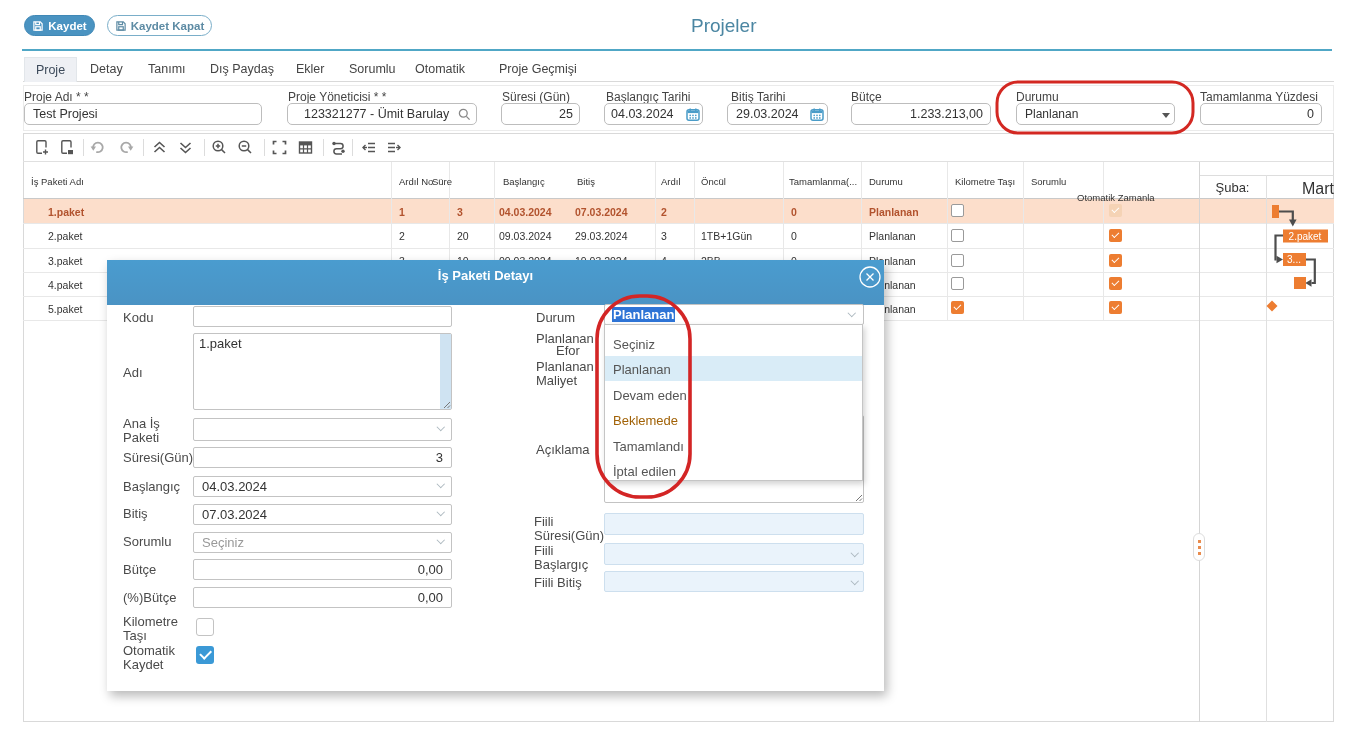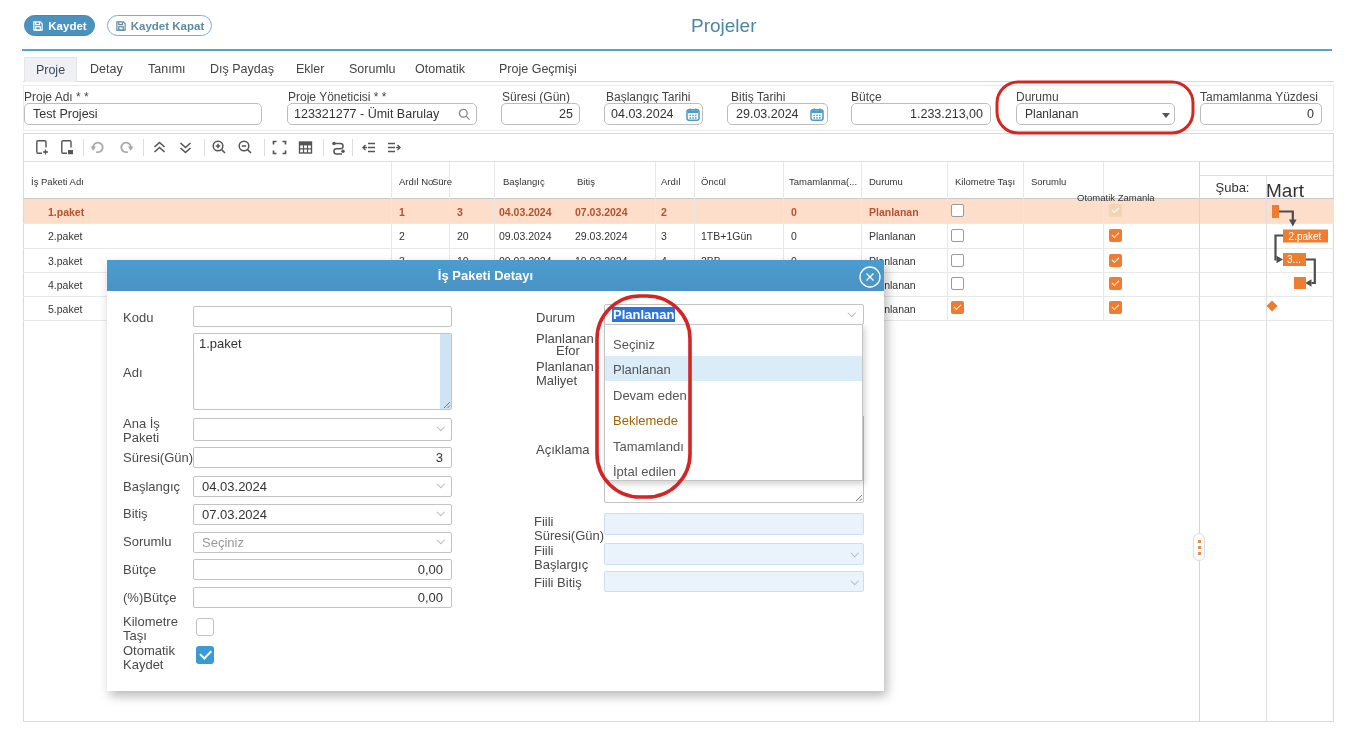--- a/index.html
+++ b/index.html
@@ -50,21 +50,21 @@
 <div class="abs" style="left:210px;top:62px;font-size:12.5px;color:#444;">Dış Paydaş</div>
 <div class="abs" style="left:296px;top:62px;font-size:12.5px;color:#444;">Ekler</div>
 <div class="abs" style="left:349px;top:62px;font-size:12.5px;color:#444;">Sorumlu</div>
 <div class="abs" style="left:415px;top:62px;font-size:12.5px;color:#444;">Otomatik</div>
 <div class="abs" style="left:499px;top:62px;font-size:12.5px;color:#444;">Proje Geçmişi</div>
 
 <div class="abs" style="left:23px;top:85px;width:1311px;height:46px;border:1px solid #ebebeb;"></div>
 <div class="lbl" style="left:24px;top:90px;">Proje Adı * *</div>
 <div class="inp" style="left:24px;top:103px;width:238px;height:22px;line-height:20px;padding-left:8px;">Test Projesi</div>
 <div class="lbl" style="left:288px;top:90px;">Proje Yöneticisi * *</div>
-<div class="inp" style="left:287px;top:103px;width:190px;height:22px;line-height:20px;padding-left:6px;">123321277 - Ümit Barulay</div>
+<div class="inp" style="left:287px;top:103px;width:190px;height:22px;line-height:20px;padding-left:16px;">123321277 - Ümit Barulay</div>
 <svg class="abs" style="left:458px;top:108px;" width="13" height="13" viewBox="0 0 14 14" fill="none" stroke="#888" stroke-width="1.4">
     <circle cx="5.7" cy="5.7" r="4.2"></circle>
     <path d="M9 9 l3.5 3.5"></path>
   </svg>
 <div class="lbl" style="left:502px;top:90px;">Süresi (Gün)</div>
 <div class="inp" style="left:501px;top:103px;width:79px;height:22px;line-height:20px;padding-right:6px;text-align:right;">25</div>
 <div class="lbl" style="left:606px;top:90px;">Başlangıç Tarihi</div>
 <div class="inp" style="left:604px;top:103px;width:99px;height:22px;line-height:20px;padding-left:6px;">04.03.2024</div>
 <svg class="abs" style="left:686px;top:108px;" width="14" height="13" viewBox="0 0 14 13">
     <rect x="1" y="1.8" width="12" height="10.4" rx="2" fill="none" stroke="#4a9cc8" stroke-width="1.5"></rect>
@@ -196,21 +196,21 @@
 <div class="hcell" style="left:503px;top:176px;">Başlangıç</div>
 <div class="hcell" style="left:577px;top:176px;">Bitiş</div>
 <div class="hcell" style="left:661px;top:176px;">Ardıl</div>
 <div class="hcell" style="left:701px;top:176px;">Öncül</div>
 <div class="hcell" style="left:789px;top:176px;">Tamamlanma(...</div>
 <div class="hcell" style="left:869px;top:176px;">Durumu</div>
 <div class="hcell" style="left:955px;top:176px;">Kilometre Taşı</div>
 <div class="hcell" style="left:1031px;top:176px;">Sorumlu</div>
 <div class="hcell" style="left:1077px;top:176px;margin-top:16px;">Otomatik Zamanla</div>
 <div class="abs" style="left:1199px;top:180px;width:67px;text-align:center;font-size:13px;color:#333;">Şuba:</div>
-<div class="abs" style="left:1266px;top:180px;width:68px;text-align:left;font-size:19px;color:#333;">Mart</div>
+<div class="abs" style="left:1266px;top:180px;width:68px;text-align:right;font-size:16px;color:#333;">Mart</div>
 
 <div class="cell1" style="left:48px;top:206px;">1.paket</div>
 <div class="cell1" style="left:399px;top:206px;">1</div>
 <div class="cell1" style="left:457px;top:206px;">3</div>
 <div class="cell1" style="left:499px;top:206px;">04.03.2024</div>
 <div class="cell1" style="left:575px;top:206px;">07.03.2024</div>
 <div class="cell1" style="left:661px;top:206px;">2</div>
 <div class="cell1" style="left:791px;top:206px;">0</div>
 <div class="cell1" style="left:869px;top:206px;">Planlanan</div>
 <div class="cb" style="left:951px;top:204px;"></div>
@@ -283,21 +283,21 @@
   <polygon points="73,138.5 78.5,144 73,149.5 67.5,144" fill="#ed7d31"></polygon>
 </svg>
 
 <div class="abs" style="left:1193px;top:533px;width:12px;height:28px;background:#fff;border:1px solid #ddd;border-radius:6px;display:flex;flex-direction:column;align-items:center;justify-content:center;gap:3px;">
   <div style="width:3px;height:3px;background:#e98c4e;"></div>
   <div style="width:3px;height:3px;background:#e98c4e;"></div>
   <div style="width:3px;height:3px;background:#e98c4e;"></div>
 </div>
 
 <div class="abs" style="left:107px;top:260px;width:777px;height:431px;background:#fff;box-shadow:3px 5px 10px rgba(0,0,0,0.28);"></div>
-<div class="abs" style="left:107px;top:260px;width:777px;height:31px;background:linear-gradient(#4a9ccf,#4a93c4);color:#fff;font-size:13px;font-weight:bold;text-align:center;line-height:31px;padding-right:20px;">İş Paketi Detayı</div>
+<div class="abs" style="left:107px;top:260px;width:777px;height:45px;background:linear-gradient(#4a9ccf,#4a93c4);color:#fff;font-size:13px;font-weight:bold;text-align:center;line-height:31px;padding-right:20px;">İş Paketi Detayı</div>
 <svg class="abs" style="left:859px;top:266px;" width="22" height="22" viewBox="0 0 22 22" fill="none" stroke="#fff" stroke-width="1.3">
     <circle cx="11" cy="11" r="10"></circle>
     <path d="M7.5 7.5 l7 7 M14.5 7.5 l-7 7"></path>
   </svg>
 
 <div class="mlbl" style="left:123px;top:310px;">Kodu</div>
 <div class="minp" style="left:193px;top:306px;width:259px;height:21px;"></div>
 <div class="mlbl" style="left:123px;top:365px;">Adı</div>
 <div class="minp" style="left:193px;top:333px;width:259px;height:77px;padding:2px 5px;font-size:13px;">1.paket</div>
 <div class="abs" style="left:440px;top:334px;width:11px;height:75px;background:#cfe3f2;"></div>

